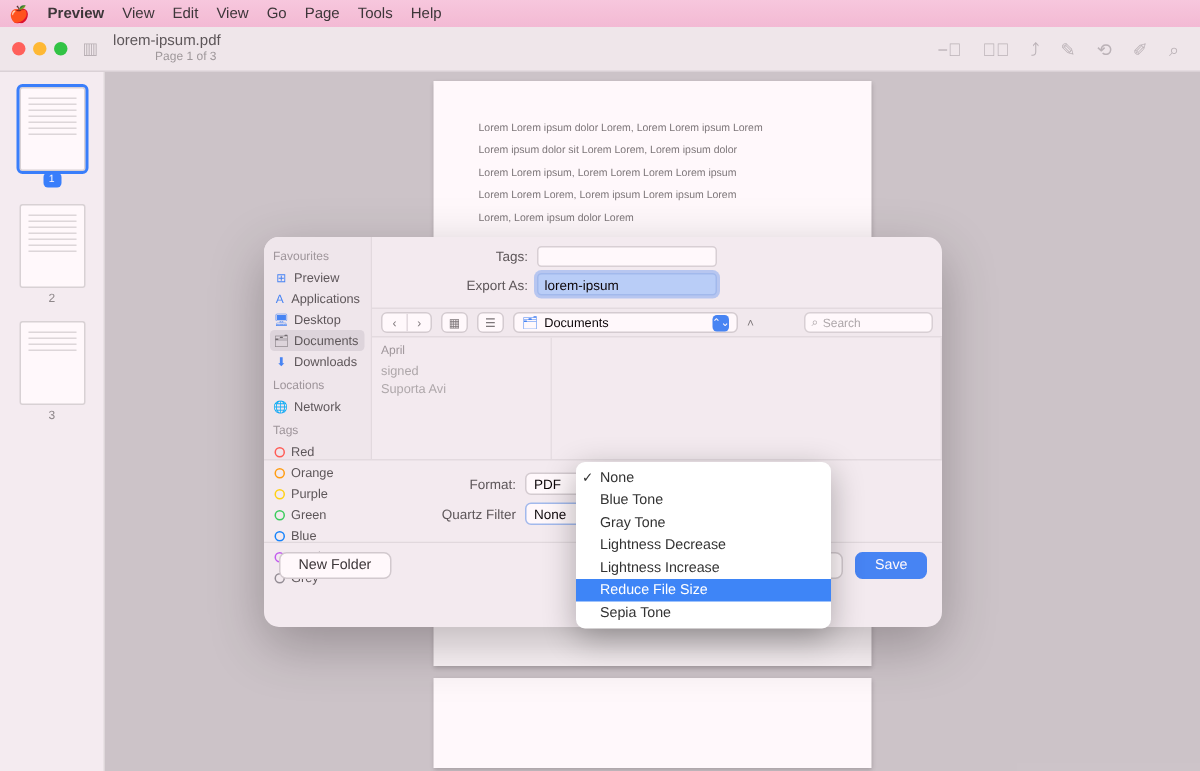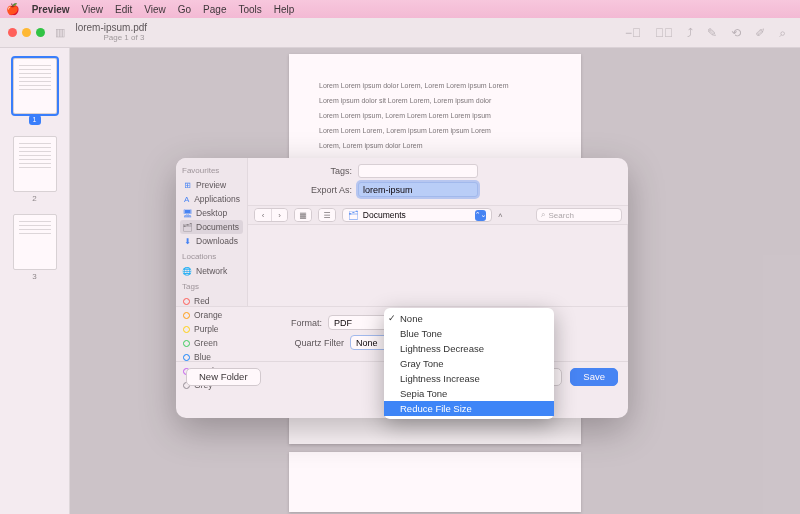--- a/index.html
+++ b/index.html
@@ -262,28 +262,33 @@
           <span class="end">⌃⌄</span>
         </div>
         <span style="font-size:8px;color:#777;">˄</span>
         <div style="flex:1"></div>
         <div class="search">
           <span>⌕</span>
           <span>Search</span>
         </div>
       </div>
       <div class="columns">
+        <div class="col col1">
+          <div class="col-h">April</div>
+          <div class="col-row">signed</div>
+          <div class="col-row">Suporta Avi</div>
+        </div>
         <div class="col col2"></div>
       </div>
     </div>
   </div>
 
   <div class="format-area">
     <div class="frow">
-      <div class="flabel" style="width:152px;">Format:</div>
+      <div class="flabel" style="width:174px;">Format:</div>
       <div class="sel-pop">
         <span>PDF</span>
         <span class="end">⌃⌄</span>
       </div>
     </div>
     <div class="frow">
       <div class="flabel" style="width:174px;">Quartz Filter</div>
       <div class="sel-pop" style="border-color:#9ebdf0;">
         <span>None</span>
       </div>
@@ -294,20 +299,20 @@
     <button class="btn">New Folder</button>
     <div class="foot-spacer"></div>
     <button class="btn">Cancel</button>
     <button class="btn primary" style="margin-left:8px;">Save</button>
   </div>
 </div>
 
 <div class="dropdown" id="dd">
     <div class="dd-item checked">None</div>
     <div class="dd-item">Blue Tone</div>
+    <div class="dd-item">Gray Tone</div>
     <div class="dd-item">Lightness Decrease</div>
-    <div class="dd-item">Gray Tone</div>
     <div class="dd-item">Lightness Increase</div>
+    <div class="dd-item hl">Reduce File Size</div>
     <div class="dd-item">Sepia Tone</div>
-    <div class="dd-item hl">Reduce File Size</div>
   </div>
 
 <div class="tint"></div>
 
 </body></html>

